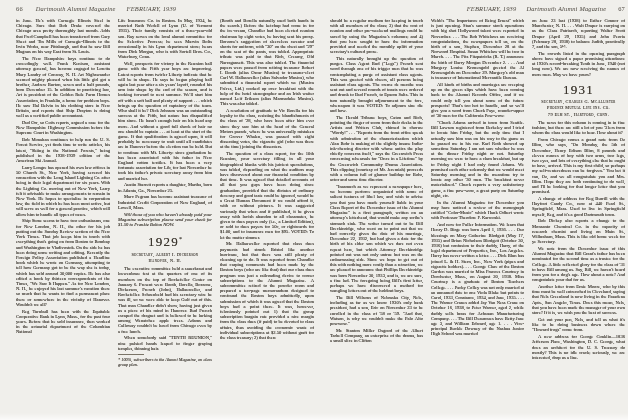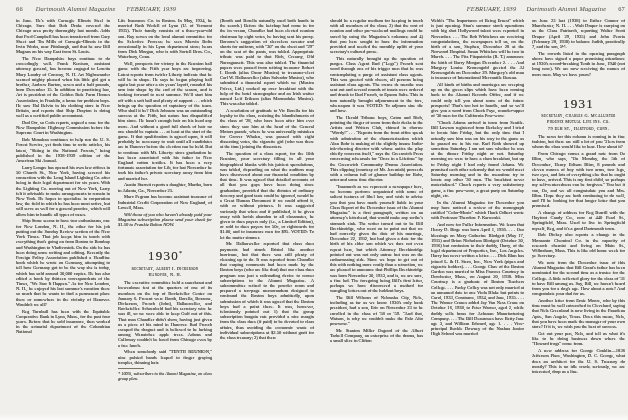--- a/index.html
+++ b/index.html
@@ -19,21 +19,21 @@
   .page.right .phead .title{margin-left:10px;}
   .page.right .phead .pnum{margin-left:12px;}
   .colwrap{display:flex;gap:8px;}
   .col{width:94px;height:377px;overflow:hidden;text-align:justify;
        font-size:4.6px;line-height:5.2px;color:#46413a;
        text-shadow:0 0 0.35px rgba(70,65,58,0.8);}
   .col p{margin:0 0 1.6px 0;text-indent:6px;}
   .col p.cont{text-indent:0;}
   .col p.ital{font-style:italic;}
   .yearhead{text-align:center;font-size:13px;line-height:13px;letter-spacing:1.2px;
-       color:#3c372f;margin:20px 0 3px;text-indent:0;font-weight:normal;}
+       color:#3c372f;margin:6px 0 3px;text-indent:0;font-weight:normal;}
   .yearhead .mark{font-size:6px;vertical-align:super;letter-spacing:0;}
   .sec{text-align:center;font-variant:small-caps;font-size:4.3px;line-height:5px;
        letter-spacing:0.4px;margin:0 0 0.6px 0;text-indent:0 !important;}
   .sec.last{margin-bottom:3px;}
   .rule{width:26px;border-top:0.6px solid #7a7467;margin:3px 0 2px;}
   .footnote{font-size:4.3px;line-height:5px;text-indent:0 !important;font-style:italic;}
 </style>
 </head>
 <body>
 
@@ -54,21 +54,21 @@
         <p>Larry Longre has opened his own law offices in 50 Church St., New York, having severed his connection with the Long Island Lighting Co. after being in their legal department for six years. With the Lighting Co. moving out of New York, Larry felt it advisable to make arrangements to remain in New York. He hopes to specialize in corporation law, the field in which he has been most active, but will serve as well for a general practice, which will allow him to handle all types of cases.</p>
         <p>Ship Stone seems to have two enthusiasms, one for New London, N. H., the other for his job putting out the Sunday Review section of the New York Times. That job keeps him in touch with everything that's going on from Boston to Bombay and Washington to Vladivostok. On the side he has been doing some writing and editing. Recently the Foreign Policy Association published a Headline book which he wrote on Germany, attempting to tell how Germany got to be the way she is today, which has sold around 30,000 copies. He has also edited a book by thirteen correspondents of the Times, "We Saw It Happen." As for New London, N. H., he enjoyed his last summer's vacation there so much that he wants to find a permanent place there or somewhere in the vicinity of Hanover. Wouldn't we all?</p>
         <p>Reg Turnbull has been with the Equitable Cooperative Bank in Lynn, Mass., for the past four years. Before that he sold insurance, then worked in the actuarial department of the Columbian National</p>
       </div>
       <div class="col">
         <p class="cont">Life Insurance Co. in Boston. In May, 1934, he married Ruth Wedell of Lynn (U. of Vermont 1935). Their family consists of a three-year-old son. Ray serves on the local alumni committee for the Selective Process; he sees Marvin Bolts occasionally in his Lynn department store; hears from Dick Morgan, who is with Sortell Bros. Co., Waterbury, Conn.</p>
         <p>Well, prospects for victory in the Reunion ball game with the Fifth year boys are improving. Latest reports from twirler Liberty indicate that he will be in shape. He says he began playing ball again last year after a six years' layoff, rounded his arm into shape by the end of the season, and is looking forward to next summer. We'll start him off with a soft ball and plenty of support . . . which brings up the question of captaincy of the team. Who shall it be? Dick Johnson was an outstanding success at the Fifth, but nature has disqualified him since. He hasn't enough hair on his head any more. And without a good full shock of hair no one should be captain . . . at least at the start of the game. If that qualification is agreed upon, it will probably be necessary to wait until all candidates are in Hanover before the election can be held. But to continue with Mt. Liberty: since graduation he has been associated with his father in New England cotton textiles. It has been a very fortunate association for Lib, for last November he took his father's private secretary away from him and married her.</p>
         <p>Austin Starrett reports a daughter, Martha, born in Atlanta, Ga., November 25.</p>
         <p>Marv Pegram has become assistant treasurer of Industrial Credit Corporation of New England, of Lowell, Mass.</p>
         <p class="ital">Will those of you who haven't already paid your Magazine subscription please send your check for $1.50 to Frankie Bolton NOW.</p>
-        <div class="yearhead"><span>1930</span><span class="mark">*</span></div>
+        <div class="yearhead"><span>1929</span><span class="mark">*</span></div>
         <p class="sec">Secretary, Albert I. Dickerson</p>
         <p class="sec last">Hanover, N. H.</p>
         <p>The executive committee held a sauerkraut and loewenbrau fest at the quarters of one of its members on the top of Rockefeller Center on January 6. Present were Booth, Borella, Borzone, Dickerson, French (John), Hallauweller, and Rockefeller. Schoenbeld had his secretary wire he was ill, so we were able to keep Gulf out of this. That man Chandler didn't show, having just given us a piece of his mind in Hanover. Bud French escaped the dragnet and is believed to be lurking among Wenatchee apple trees. Adams and Calloway couldn't be lured from Chicago even by a free lunch.</p>
         <p>When somebody said "TENTH REUNION," nine palsied hands leaped to finger graying temples, thinning hair.</p>
         <div class="rule"></div>
         <p class="footnote">* 100%, subscribers to the Alumni Magazine, on class group plan.</p>
       </div>
       <div class="col">
         <p class="cont">(Booth and Borella naturally used both hands in the search.) Before the ketchup had come in for the ice-cream, Chandler had been elected reunion chairman by eight votes, he having sent his proxy. Borzone's suggestion of sleeveless sweater and shorts for uniform, with "30" on the chest and "29" on the seat of the pants, was tabled. Appropriate tribute was paid to that Rich, Creamy, Old Narragansett. This was also tabled. The financial papers were passed from retiring treasurer Robert I. Booth (alias Oscar Musica) to treasurer-elect Carl W. Hallauweller (alias Salvador Musica), who submitted a financial report which we (Musica Frères, Ltd.) cooked up over breakfast with the help of the hotel stenographer and an Irish waiter named Leif Erikson (alias Marmaduke Musica). This was also tabled.</p>
         <p>A resolution of gratitude to Vic Borella for his loyalty to the class, resisting the blandishments of the class of '28, who have been after him ever since they saw him at the head of the General Motors parade, where he was universally mistaken for Grover Whalen, was passed with eight dissenting votes, the cigarette girl (who was there at the time) joining the dissenters.</p>

